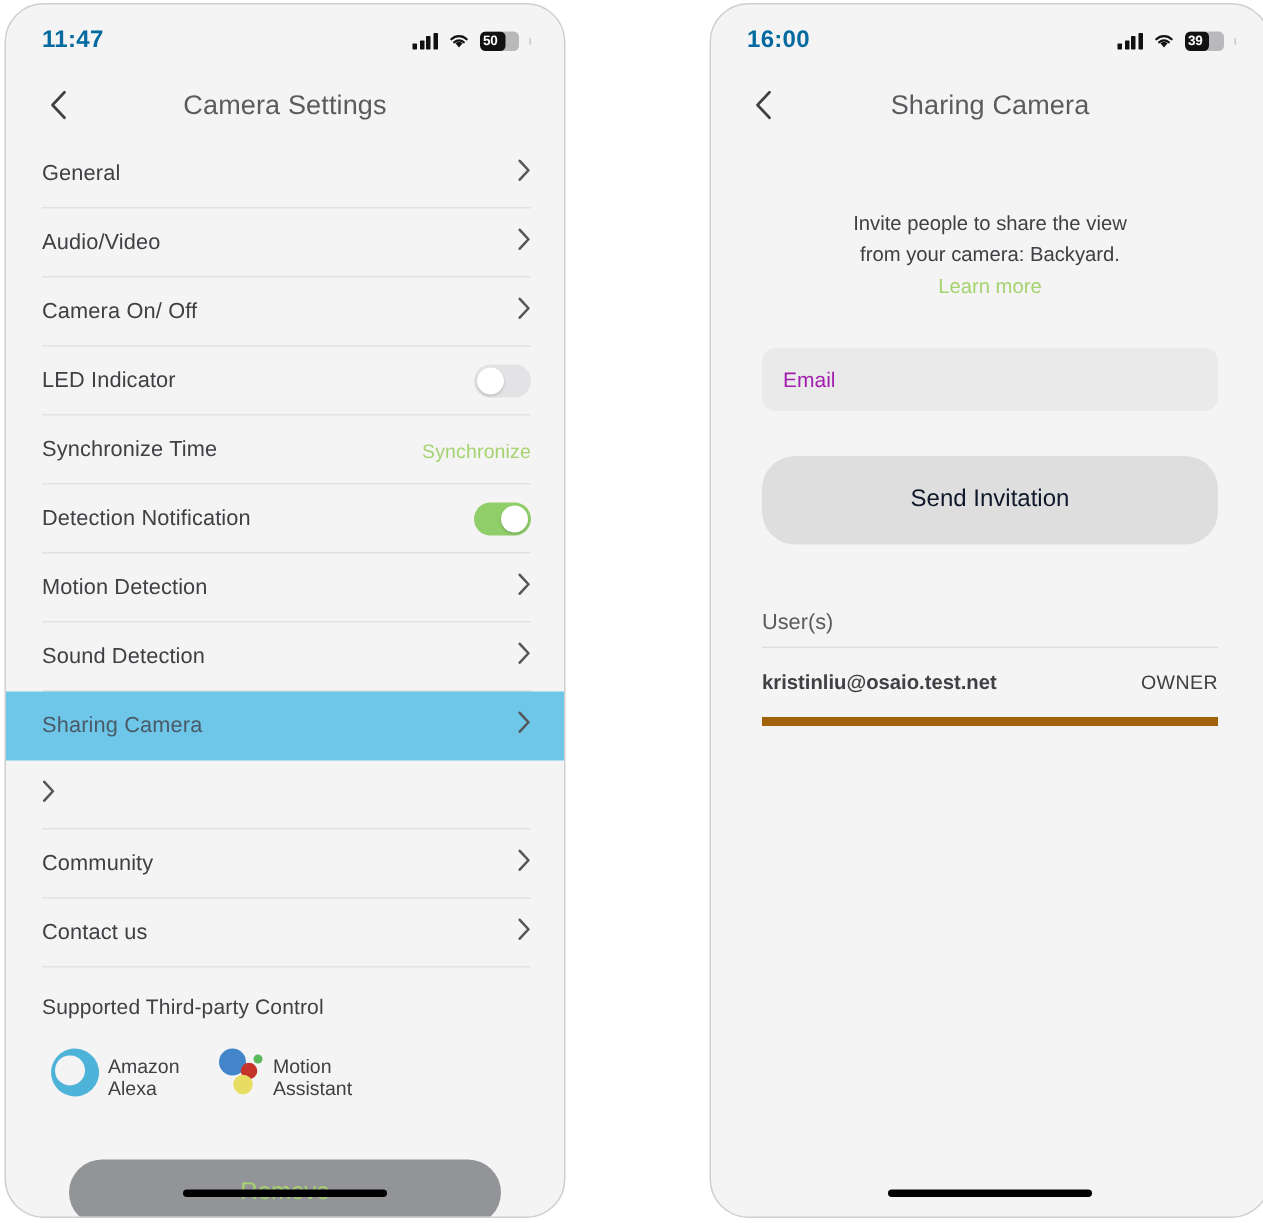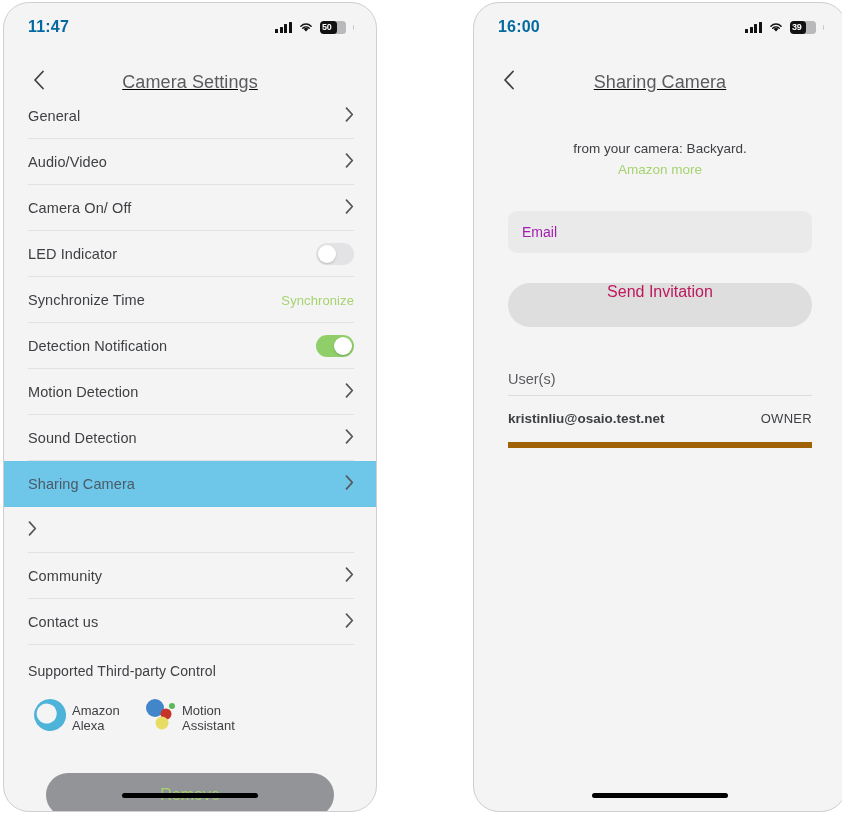--- a/index.html
+++ b/index.html
@@ -101,22 +101,21 @@
     background: #c8c8ca;
     border-radius: 0 1px 1px 0;
     margin-left: 1px;
   }
 
   
   .navbar {
     position: relative;
     height: 46px;
     display: flex;
-    align-items: flex-end;
-    text-decoration: underline;
+    align-items: center;
   }
   .nav-back {
     position: absolute;
     left: 22px;
     width: 26px;
     height: 26px;
     display: flex;
     align-items: center;
     justify-content: center;
     cursor: pointer;
@@ -275,27 +274,28 @@
     display: flex;
     align-items: center;
     padding: 0 14px;
     box-sizing: border-box;
     font-size: 14px;
     color: #a21caf;
     cursor: text;
   }
   .send-btn {
     margin-top: 30px;
-    height: 44px;
+    height: 59px;
     border-radius: 22px;
     background: #dedede;
     display: flex;
+    align-items: center;
     justify-content: center;
     font-size: 16px;
-    color: #be185d;
+    color: #0f172a;
     cursor: pointer;
   }
   .users-header {
     margin-top: 44px;
     font-size: 14.5px;
     color: #5b5b5f;
     padding-bottom: 8px;
     border-bottom: 1px solid #dddddf;
   }
   .user-row {
@@ -494,22 +494,23 @@
     <div class="nav-back">
       <svg width="12" height="20" viewBox="0 0 12 20">
         <path d="M10 1.5 L2 10 L10 18.5" stroke="#3f4044" stroke-width="1.8" fill="none" stroke-linecap="round" stroke-linejoin="round"></path>
       </svg>
     </div>
     <div class="nav-title">Sharing Camera</div>
   </div>
 
   <div class="share-body">
     <div class="share-intro">
+      <div>Invite people to share the view</div>
       <div>from your camera: Backyard.</div>
-      <div class="learn-more">Amazon more</div>
+      <div class="learn-more">Learn more</div>
     </div>
 
     <div class="email-field">
       <span>Email</span>
     </div>
 
     <div class="send-btn">
       <span>Send Invitation</span>
     </div>
 

